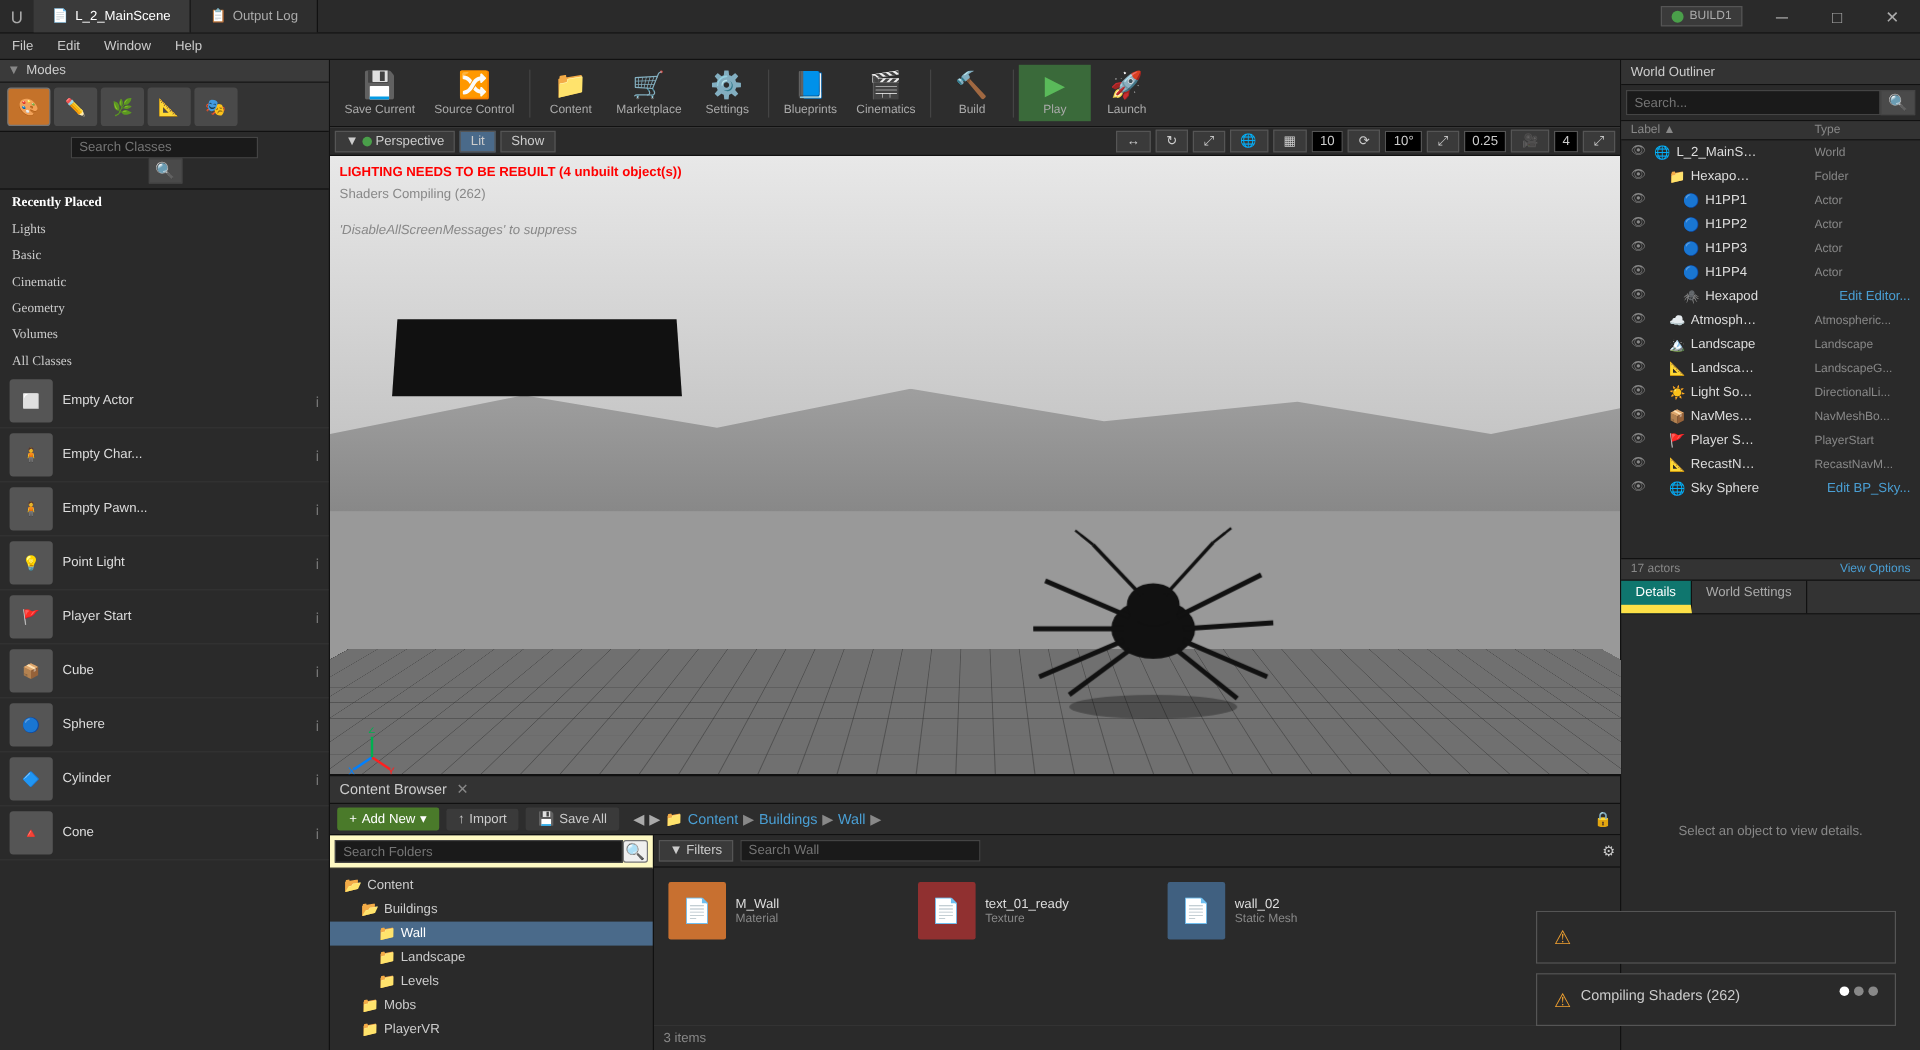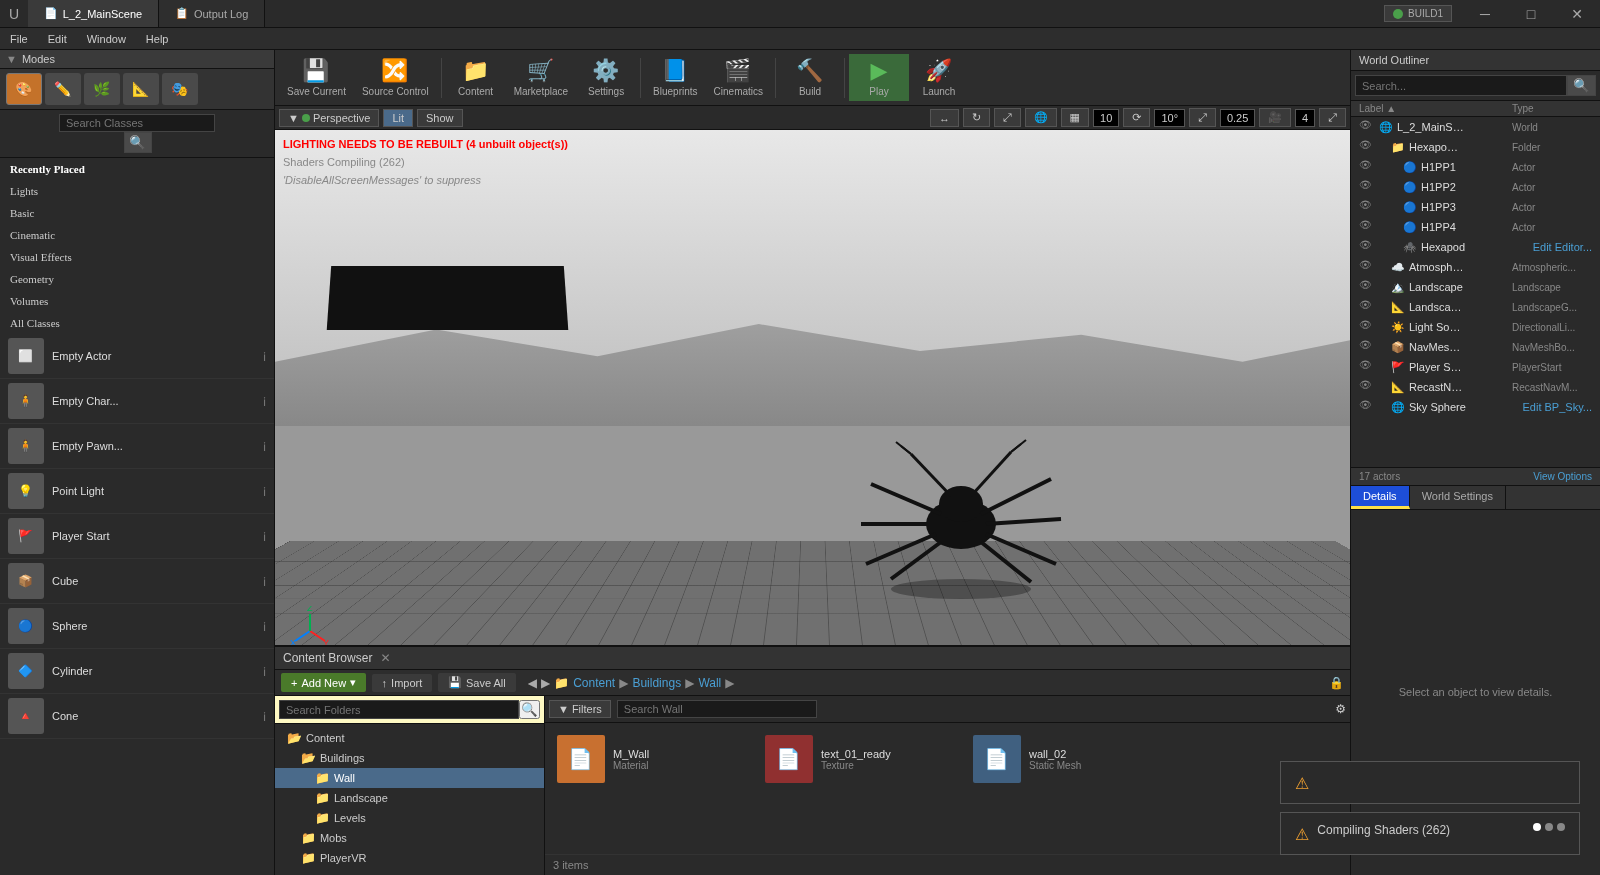--- a/index.html
+++ b/index.html
@@ -59,21 +59,21 @@
     
     #viewport { flex: 1; background: #555; position: relative; overflow: hidden; }
     #viewport-toolbar { background: #2a2a2a; display: flex; align-items: center; padding: 2px 4px; gap: 4px; border-bottom: 1px solid #111; }
     #viewport-toolbar .vt-btn { background: #3a3a3a; border: 1px solid #555; color: #ccc; padding: 2px 8px; font-size: 11px; cursor: pointer; display: flex; align-items: center; gap: 3px; }
     #viewport-toolbar .vt-btn.active { background: #4a6a8a; }
     #viewport-toolbar .vt-btn .dot { width: 8px; height: 8px; background: #4a9f4a; border-radius: 50%; }
     #viewport-toolbar .vt-right { margin-left: auto; display: flex; align-items: center; gap: 4px; }
     #viewport-toolbar .vt-num { background: #000000; border: 1px solid #555; color: #ccc; padding: 2px 6px; font-size: 11px; }
     .vp-warning { position: absolute; top: 8px; left: 8px; color: #f00; font-size: 11px; font-weight: bold; }
     .vp-info { position: absolute; top: 26px; left: 8px; color: #888; font-size: 11px; }
-    .vp-suppress { position: absolute; top: 44px; left: 8px; color: #888; font-size: 11px; font-style: italic; }
+    .vp-suppress { position: absolute; top: 56px; left: 8px; color: #888; font-size: 11px; font-style: italic; }
 
     
     .vp-black-shape { position: absolute; top: 25%; left: 5%; width: 22%; height: 12%; background: #111; transform: perspective(300px) rotateX(10deg); }
 
     
     .vp-spider { position: absolute; bottom: 12%; right: 25%; width: 240px; height: 180px; }
 
     
     .vp-axis { position: absolute; bottom: 10px; left: 10px; }
 
@@ -122,21 +122,21 @@
     .ol-item .ol-vis { width: 16px; height: 16px; font-size: 10px; color: #888; cursor: pointer; margin-right: 4px; }
     .ol-item .ol-icon { width: 14px; margin-right: 4px; font-size: 11px; }
     .ol-item .ol-name { flex: 1; font-size: 11px; color: #ddd; overflow: hidden; text-overflow: ellipsis; white-space: nowrap; }
     .ol-item .ol-type { width: 80px; font-size: 10px; color: #888; overflow: hidden; text-overflow: ellipsis; white-space: nowrap; margin-left: 48px; }
     .ol-item .ol-link { color: #4a9fd4; font-size: 11px; }
 
     #outliner-footer { padding: 3px 8px; background: #333; border-top: 1px solid #111; display: flex; align-items: center; justify-content: space-between; font-size: 10px; color: #888; }
 
     #details-tabs { display: flex; background: #333; border-top: 1px solid #111; border-bottom: 1px solid #111; }
     .details-tab { padding: 4px 12px; font-size: 11px; color: #aaa; cursor: pointer; border-right: 1px solid #111; }
-    .details-tab.active { background: #1d4ed8; color: #fff; border-bottom: 3px solid #fde047; }
+    .details-tab.active { background: #0f766e; color: #fff; border-bottom: 7px solid #fde047; }
     #details-content { flex: 1; padding: 8px; font-size: 11px; color: #888; display: flex; align-items: center; justify-content: center; text-align: center; }
 
     
     #notifications { position: fixed; bottom: 20px; right: 20px; display: flex; flex-direction: column; gap: 8px; z-index: 1000; }
     .notification { background: #2a2a2a; border: 1px solid #555; padding: 10px 14px; display: flex; align-items: flex-start; gap: 8px; min-width: 300px; max-width: 360px; }
     .notification .notif-icon { color: #f0a030; font-size: 16px; flex-shrink: 0; margin-top: 2px; }
     .notification .notif-body { flex: 1; }
     .notification .notif-title { font-size: 13px; color: #fff; font-weight: bold; margin-bottom: 6px; }
     .notification .notif-actions { display: flex; gap: 6px; margin-top: 6px; }
     .notification .notif-btn { background: #4a4a4a; border: 1px solid #666; color: #ccc; padding: 3px 10px; font-size: 11px; cursor: pointer; }
@@ -230,21 +230,20 @@
     </div>
     <div id="search-classes">
       <input type="text" placeholder="Search Classes" style="">
       <button class="search-btn">🔍</button>
     </div>
     <div id="categories">
       <div class="category active">Recently Placed</div>
       <div class="category">Lights</div>
       <div class="category">Basic</div>
       <div class="category">Cinematic</div>
-      <div class="category">Visual Effects</div>
       <div class="category">Geometry</div>
       <div class="category">Volumes</div>
       <div class="category">All Classes</div>
     </div>
     <div id="place-list">
 
     <div class="place-item">
     <div class="item-icon">⬜</div>
     <span class="item-name">Empty Actor</span>
     <span class="item-info">ℹ</span>

